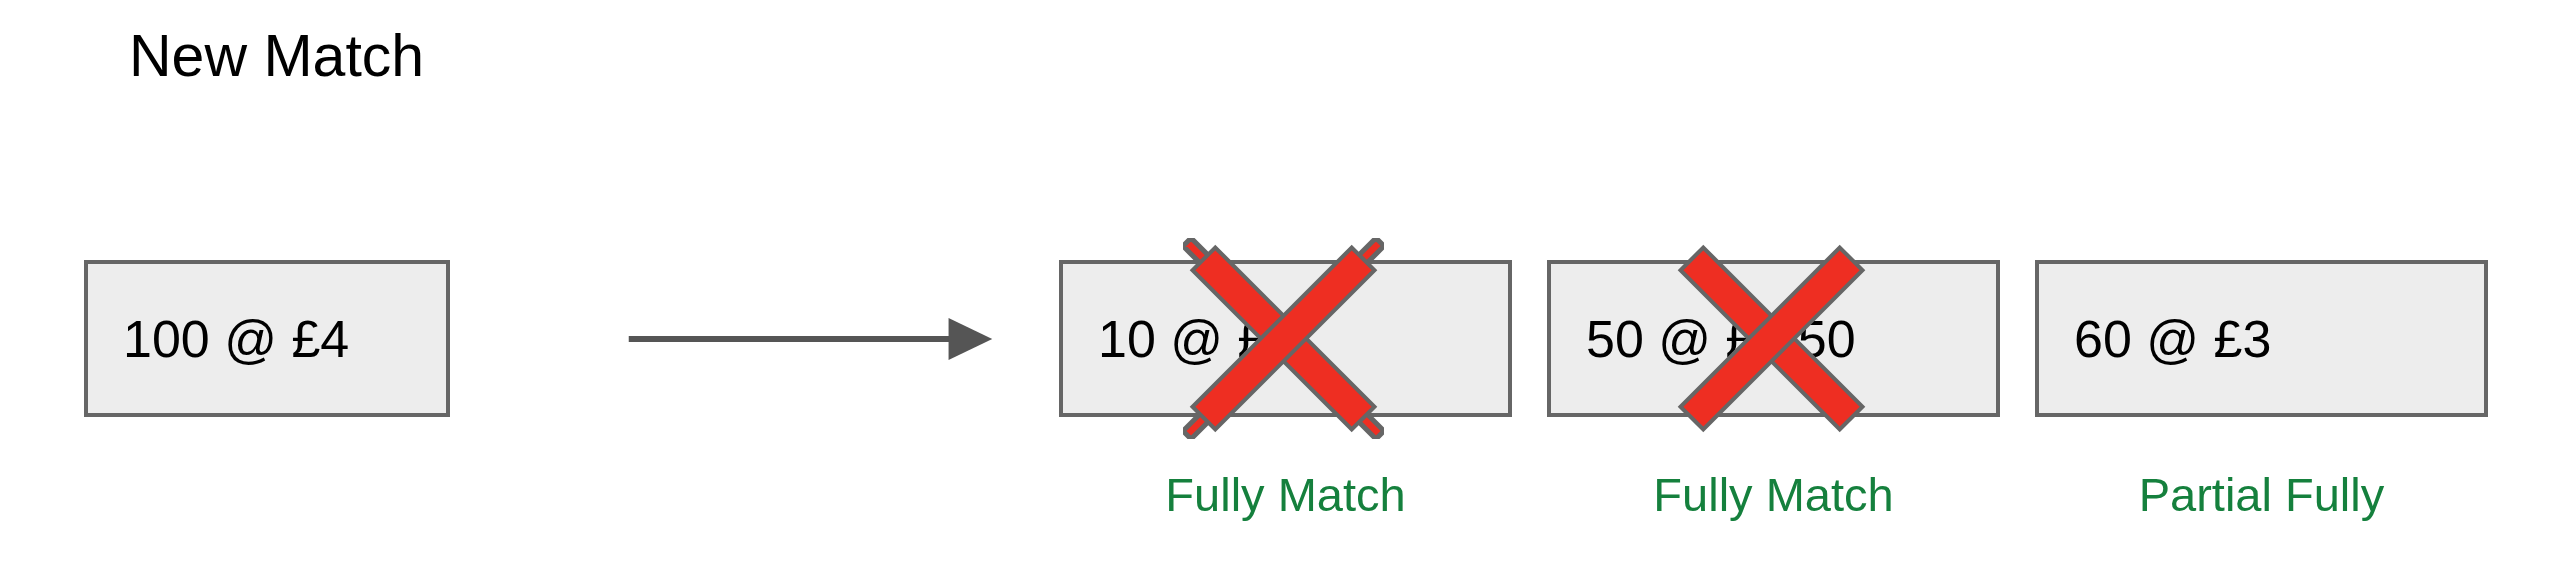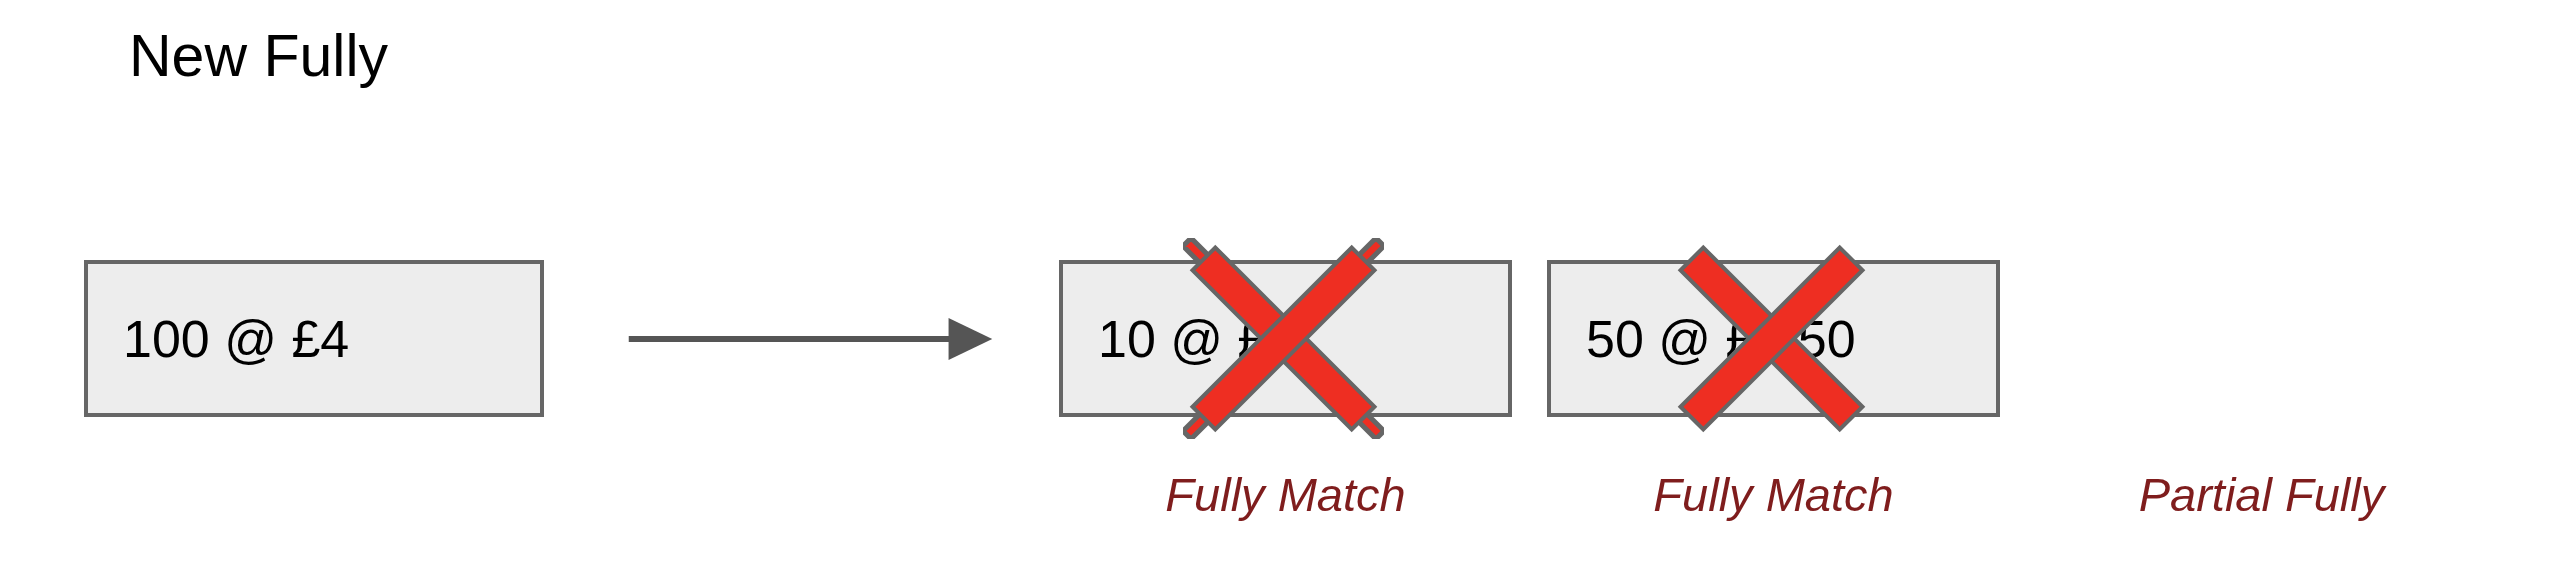--- a/index.html
+++ b/index.html
@@ -46,21 +46,21 @@
     align-items: center;
   }
   .order-box .order-box-label {
     padding-left: 35px;
     font-size: 52px;
     line-height: 1;
     color: #000000;
     white-space: nowrap;
   }
 
-  .box-source   { left: 84px;  top: 260px; width: 460px; height: 157px; }
+  .box-source   { left: 84px;  top: 260px; width: 366px; height: 157px; }
   .box-match-1  { left: 1059px; top: 260px; width: 453px; height: 157px; }
   .box-match-2  { left: 1547px; top: 260px; width: 453px; height: 157px; }
   .box-match-3  { left: 2035px; top: 260px; width: 453px; height: 157px; }
 
   
   .flow-arrow {
     position: absolute;
     left: 627px;
     top: 304px;
     width: 367px;
@@ -79,54 +79,56 @@
   .strike-x-2 { left: 1671px; }
 
   
   .match-caption {
     position: absolute;
     top: 469px;
     width: 453px;
     text-align: center;
     font-size: 47px;
     line-height: 1.1;
-    color: #7f1d1d;
+    color: #15803d;
     white-space: nowrap;
-    font-style: italic;
   }
   .caption-1 { left: 1059px; }
   .caption-2 { left: 1547px; }
   .caption-3 { left: 2035px; }
 </style>
 </head>
 <body>
 
 <div id="canvas">
 
-  <div class="diagram-title">New Fully</div>
+  <div class="diagram-title">New Match</div>
 
   <div class="order-box box-source">
     <span class="order-box-label">100 @ £4</span>
   </div>
 
   <div class="flow-arrow">
     <svg width="367" height="70" viewBox="0 0 420 80">
       <line x1="2" y1="40" x2="372" y2="40" stroke="#555555" stroke-width="7"></line>
       <polygon points="368,16 418,40 368,64" fill="#555555"></polygon>
     </svg>
   </div>
 
   <div class="order-box box-match-1">
     <span class="order-box-label">10 @ £4</span>
   </div>
 
   <div class="order-box box-match-2">
     <span class="order-box-label">50 @ £3.50</span>
   </div>
 
+  <div class="order-box box-match-3">
+    <span class="order-box-label">60 @ £3</span>
+  </div>
 
   <div class="strike-x strike-x-1">
     <svg width="201" height="201" viewBox="0 0 100 100">
       <g stroke="#666666" stroke-width="2.5" fill="#ee2e22">
         <polygon points="4,0 0,4 46,50 0,96 4,100 50,54 96,100 100,96 54,50 100,4 96,0 50,46" transform="translate(0,0) scale(1)"></polygon>
       </g>
       <g fill="#ee2e22" stroke="#666666" stroke-width="2">
         <rect x="-6" y="42" width="112" height="16" transform="rotate(45 50 50)"></rect>
         <rect x="-6" y="42" width="112" height="16" transform="rotate(-45 50 50)"></rect>
       </g>

